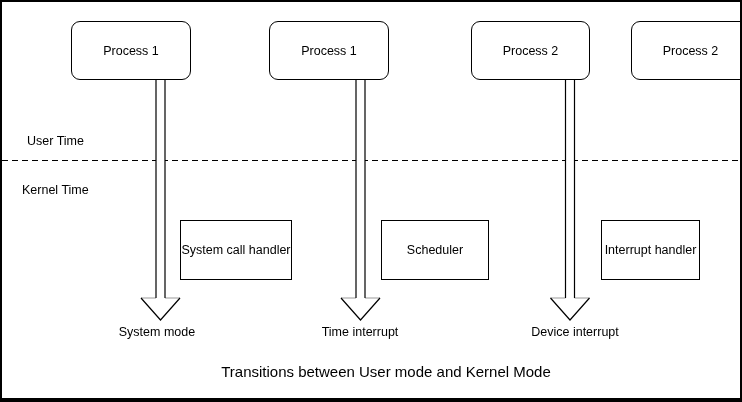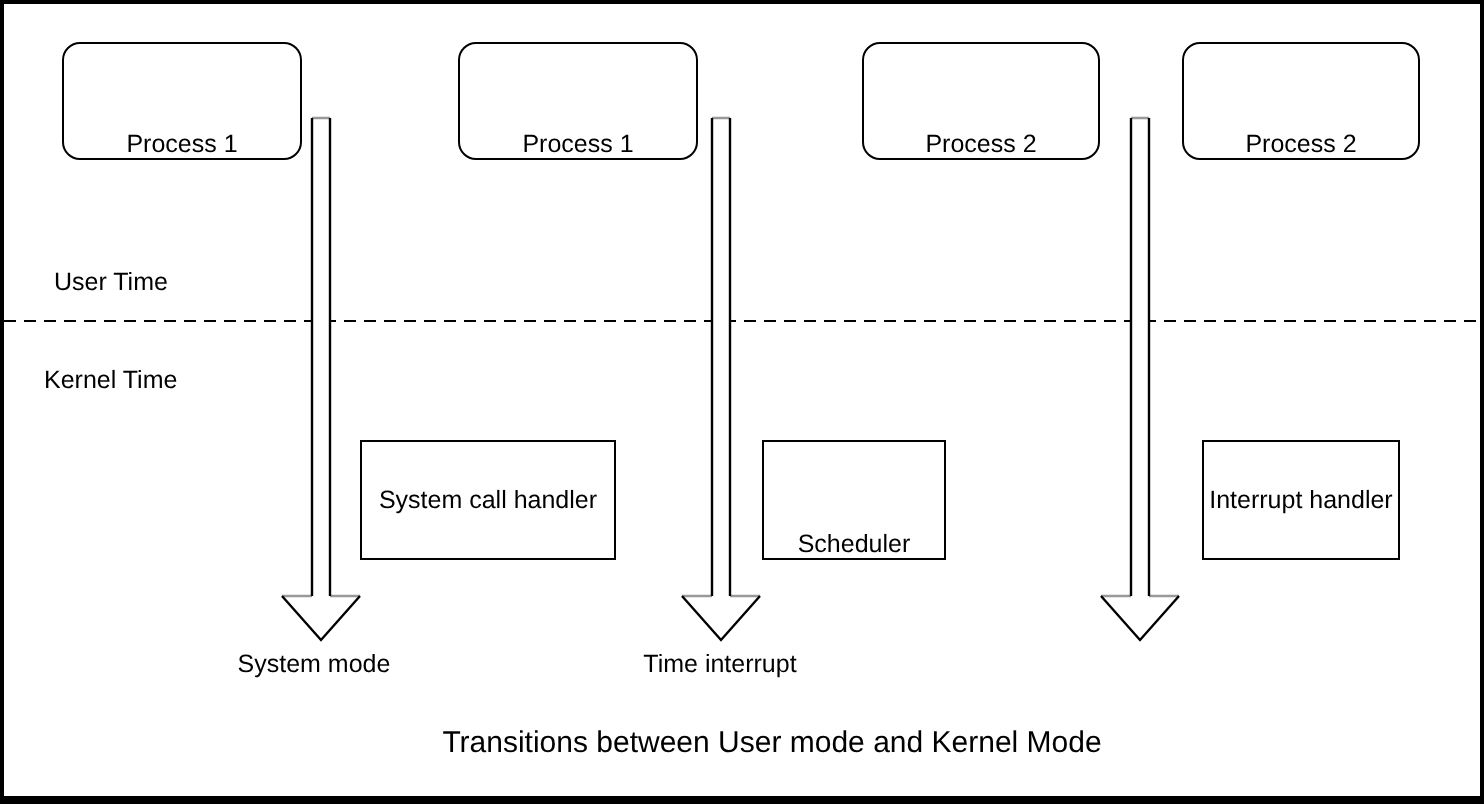--- a/index.html
+++ b/index.html
@@ -22,24 +22,25 @@
   .layer { position: absolute; left: 0; top: 0; }
   .pbox {
     position: absolute;
     width: 120px;
     height: 59px;
     box-sizing: border-box;
     border: 1px solid #000;
     border-radius: 9px;
     background: #fff;
     display: flex;
-    align-items: flex-end;
+    align-items: center;
     justify-content: center;
     font-size: 12.5px;
     white-space: nowrap;
+    margin-left: 40px;
   }
   .kbox {
     position: absolute;
     height: 60px;
     box-sizing: border-box;
     border: 1px solid #000;
     background: #fff;
     display: flex;
     align-items: center;
     justify-content: center;
@@ -104,29 +105,30 @@
   <div class="pbox" style="left:431px; top:21px; width:119px;">
     <span>Process 2</span>
   </div>
   <div class="pbox" style="left:591px; top:21px; width:119px;">
     <span>Process 2</span>
   </div>
 
   <div class="modelabel" style="left:27px; top:134px;">User Time</div>
   <div class="modelabel" style="left:22px; top:183px;">Kernel Time</div>
 
-  <div class="kbox" style="left:180px; top:220px; width:128px;">
+  <div class="kbox" style="left:180px; top:220px; width:112px;">
     <span>System call handler</span>
   </div>
-  <div class="kbox" style="left:381px; top:220px; width:92px;align-items:flex-end;">
+  <div class="kbox" style="left:381px; top:220px; width:108px;">
     <span>Scheduler</span>
   </div>
   <div class="kbox" style="left:601px; top:220px; width:99px;">
     <span>Interrupt handler</span>
   </div>
 
   <div class="translabel" style="left:87px; top:325px;">System mode</div>
   <div class="translabel" style="left:290px; top:325px;">Time interrupt</div>
+  <div class="translabel" style="left:505px; top:325px;">Device interrupt</div>
 
   <div class="caption">Transitions between User mode and Kernel Mode</div>
 
   <div class="frame"></div>
 </div>
 
 </body></html>

